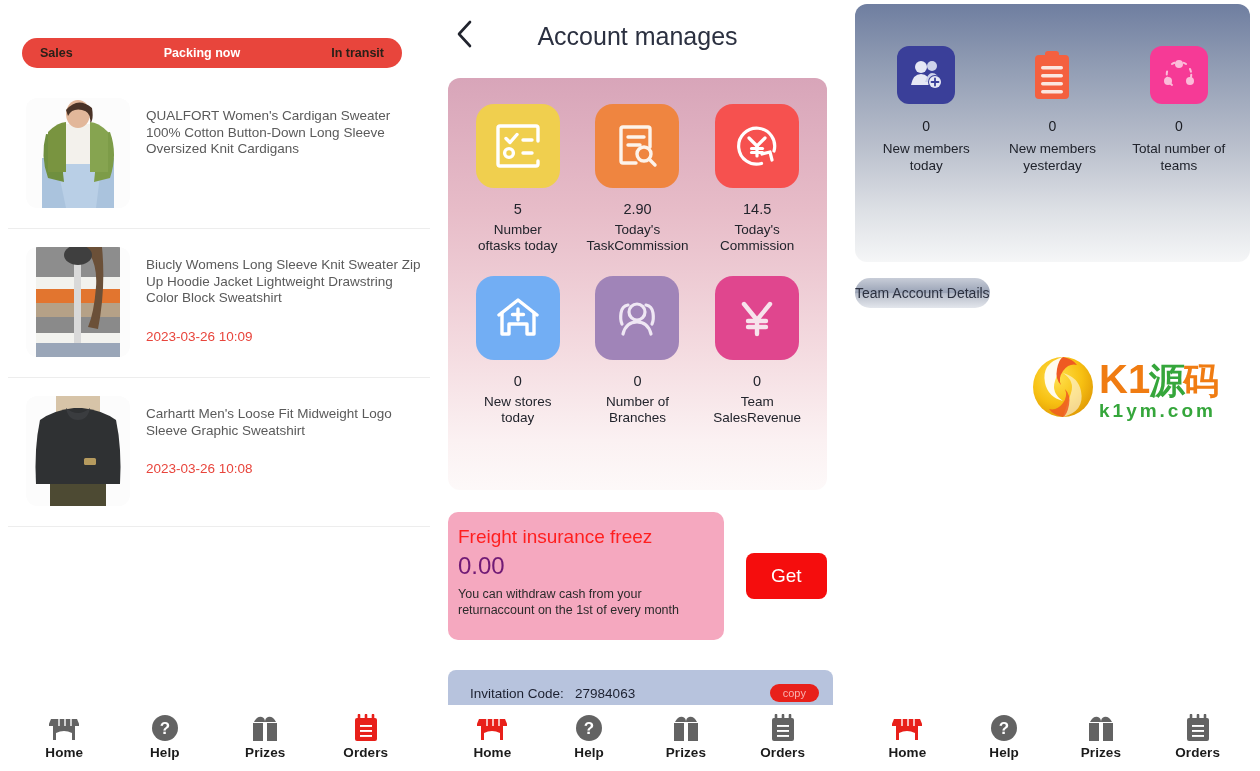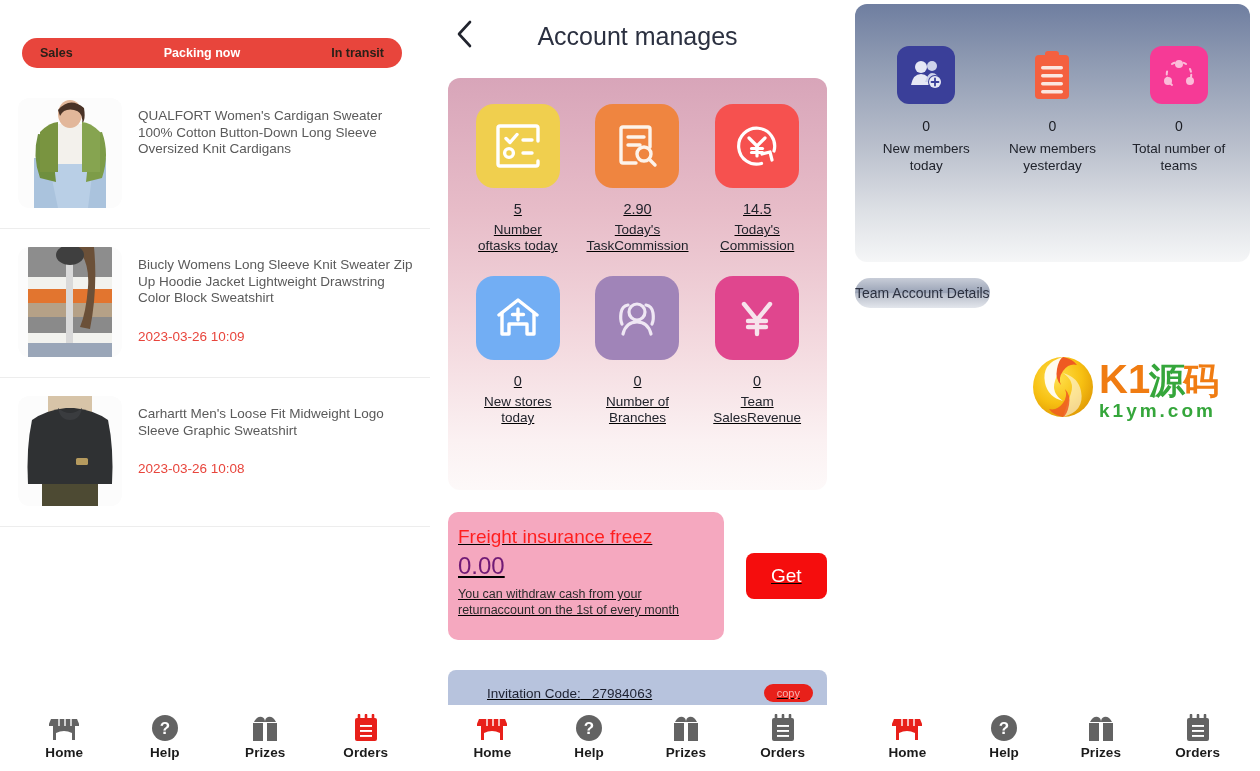--- a/index.html
+++ b/index.html
@@ -7,21 +7,21 @@
     width: 1260px; height: 771px;
     font-family: "Liberation Sans", sans-serif;
     background: #ffffff;
     overflow: hidden;
   }
   .screen { position: relative; width: 1260px; height: 771px; display: flex; }
 
   
   .panel { position: relative; height: 771px; background: #ffffff; overflow: hidden; }
   .panel-left   { width: 430px; }
-  .panel-mid    { width: 415px; text-decoration: underline; }
+  .panel-mid    { width: 415px; }
   .panel-right  { width: 415px; }
 
   
   .bottom-nav {
     position: absolute; left: 0; bottom: 0; width: 100%; height: 66px;
     background: #ffffff;
     display: flex; align-items: center; justify-content: space-around;
     padding: 0 14px 4px 14px;
     z-index: 40;
   }
@@ -33,21 +33,21 @@
   
   .tabbar {
     position: absolute; left: 22px; top: 38px; width: 380px; height: 30px;
     background: #e8453c; border-radius: 16px;
     display: flex; align-items: center; justify-content: space-between;
     padding: 0 18px;
   }
   .tabbar span { font-size: 12.5px; font-weight: bold; color: #2a2018; }
   .tabbar span.active { color: #ffffff; }
 
-  .order-list { position: absolute; left: 0; top: 80px; width: 430px; }
+  .order-list { position: absolute; left: 8px; top: 80px; width: 430px; }
   .order-row {
     display: flex; gap: 16px; padding: 18px 14px 20px 18px;
     border-bottom: 1px solid #ededed;
   }
   .order-thumb {
     width: 104px; height: 110px; flex: 0 0 104px;
     border-radius: 12px; overflow: hidden; background: #fbfbfb;
     position: relative;
   }
   .order-thumb svg { display:block; width:100%; height:100%; }
@@ -93,23 +93,23 @@
   .freight-amount { font-size: 24px; color: #701a75; margin-top: 2px; line-height: 30px; }
   .freight-note { font-size: 12.5px; color: #2b2b2b; line-height: 16px; margin-top: 5px; }
   .get-btn {
     width: 84px; height: 46px; border-radius: 8px; background: #f50d0d;
     color: #fff; font-size: 19px; display:flex; align-items:center; justify-content:center;
     border: none; cursor: pointer;
     font-family: "Liberation Sans", sans-serif;
   }
 
   .invite-bar {
-    margin: 30px 18px 0 18px; height: 46px; border-radius: 8px;
+    margin: 30px 12px 0 18px; height: 46px; border-radius: 8px;
     background: #b7c3dd; display: flex; align-items: center;
-    padding: 0 14px 0 39px; justify-content: space-between;
+    padding: 0 14px 0 22px; justify-content: space-between;
   }
   .invite-text { font-size: 13.5px; color: #1c2030; }
   .copy-pill {
     background: #e8201a; color: #f7b2b0; font-size: 11px;
     border-radius: 10px; padding: 3px 13px; border: none; cursor: pointer;
     font-family: "Liberation Sans", sans-serif;
   }
 
   
   .team-card {

